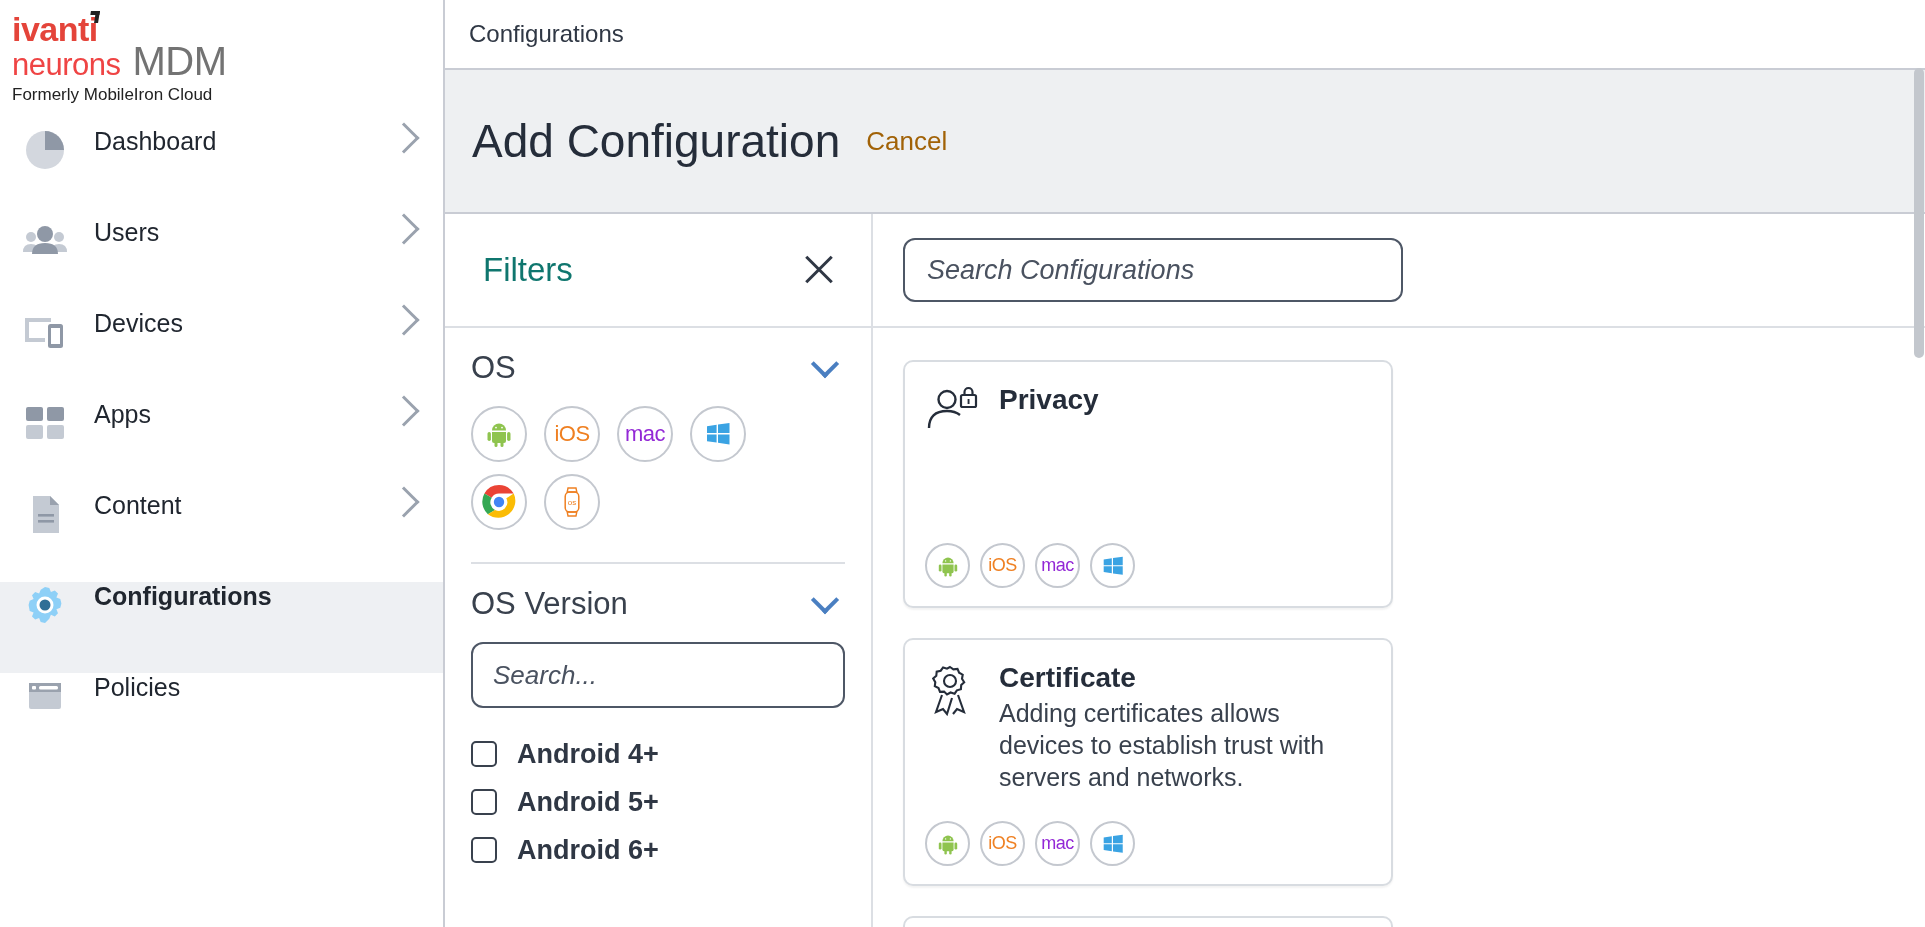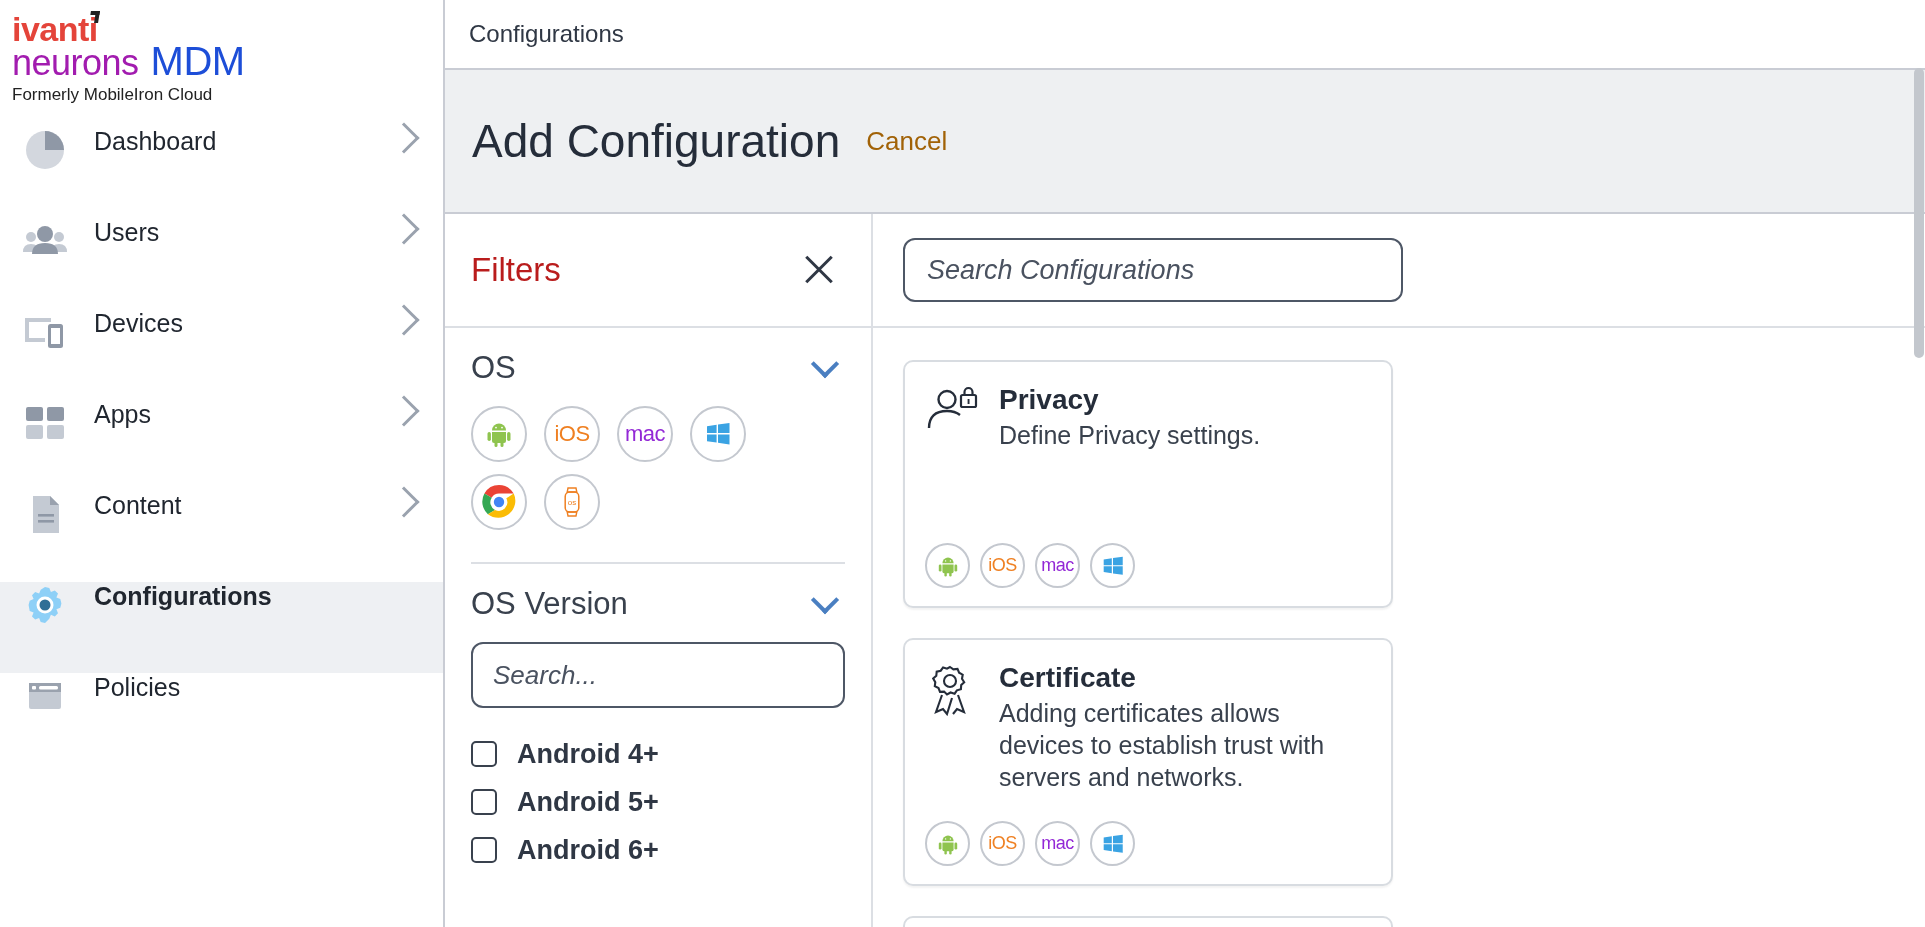--- a/index.html
+++ b/index.html
@@ -28,25 +28,25 @@
     line-height: 0.92; letter-spacing: -0.5px; position: relative;
   }
   .brand-ivanti .tick {
     position: absolute; right: -1px; top: -3px;
     width: 9px; height: 12px;
     border-top: 4px solid #222; border-right: 4px solid #222;
     transform: skewX(-9deg);
   }
   .brand-row2 { display: flex; align-items: baseline; margin-top: -4px; }
   .brand-neurons {
-    font-size: 36px; color: #a21caf; line-height: 1;
+    font-size: 31px; color: #ef4444; line-height: 1;
     letter-spacing: -0.5px;
   }
   .brand-mdm {
-    font-size: 40px; color: #1d4ed8; line-height: 1;
+    font-size: 40px; color: #737373; line-height: 1;
     margin-left: 12px; letter-spacing: -0.5px;
   }
   .brand-sub { font-size: 17px; color: #222; margin-top: 4px; }
 
   .nav { margin-top: 22px; }
   .nav-item {
     display: flex; align-items: flex-start;
     height: 91px; padding: 0 28px 0 22px;
     cursor: pointer; position: relative;
   }
@@ -89,21 +89,21 @@
     width: 428px; flex: 0 0 428px;
     border-right: 2px solid #dcdfe4;
     background: #fff; overflow: hidden;
   }
   .filters-head {
     height: 114px;
     display: flex; align-items: center; justify-content: space-between;
     padding: 0 34px 0 26px;
     border-bottom: 2px solid #dcdfe4;
   }
-  .filters-title { font-size: 33px; color: #b91c1c; }
+  .filters-title { font-size: 33px; color: #0f766e; margin-left: 12px; }
   .close-x { width: 36px; height: 36px; position: relative; cursor: pointer; }
   .close-x::before, .close-x::after {
     content: ''; position: absolute; left: 0; top: 16px;
     width: 36px; height: 3px; background: #2f3744;
   }
   .close-x::before { transform: rotate(45deg); }
   .close-x::after  { transform: rotate(-45deg); }
 
   .fsection { padding: 22px 26px 0 26px; }
   .fsec-head {
@@ -419,21 +419,20 @@
                 <svg width="54" height="50" viewBox="0 0 54 50">
                   <path d="M22 5 a8.5 8.5 0 1 1 0 17 a8.5 8.5 0 0 1 0-17z" fill="none" stroke="#252d3a" stroke-width="2.4"></path>
                   <path d="M4 42 q0-17 18-17 q8 0 13 4" fill="none" stroke="#252d3a" stroke-width="2.4"></path>
                   <rect x="36" y="9" width="15" height="12" rx="1.6" fill="none" stroke="#252d3a" stroke-width="2.2"></rect>
                   <path d="M39.5 9 v-3 a4 4 0 0 1 8 0 v3" fill="none" stroke="#252d3a" stroke-width="2.2"></path>
                   <rect x="42.6" y="13" width="1.9" height="5" fill="#252d3a"></rect>
                 </svg>
               </span>
               <div class="card-txt">
                 <div class="card-title">Privacy</div>
-                <div class="card-desc">Define Privacy settings.</div>
               </div>
             </div>
             <div class="card-badges">
               <span class="osb sm">
                 <svg width="24" height="24" viewBox="0 0 30 30">
                   <path d="M8 13 h14 v9 a2 2 0 0 1-2 2 H10 a2 2 0 0 1-2-2 z" fill="#8fc44f"></path>
                   <rect x="3.5" y="13" width="3.4" height="9" rx="1.7" fill="#8fc44f"></rect>
                   <rect x="23.1" y="13" width="3.4" height="9" rx="1.7" fill="#8fc44f"></rect>
                   <path d="M8 11.5 a7 7 0 0 1 14 0 z" fill="#8fc44f"></path>
                   <circle cx="12" cy="8.6" r="0.9" fill="#fff"></circle>

